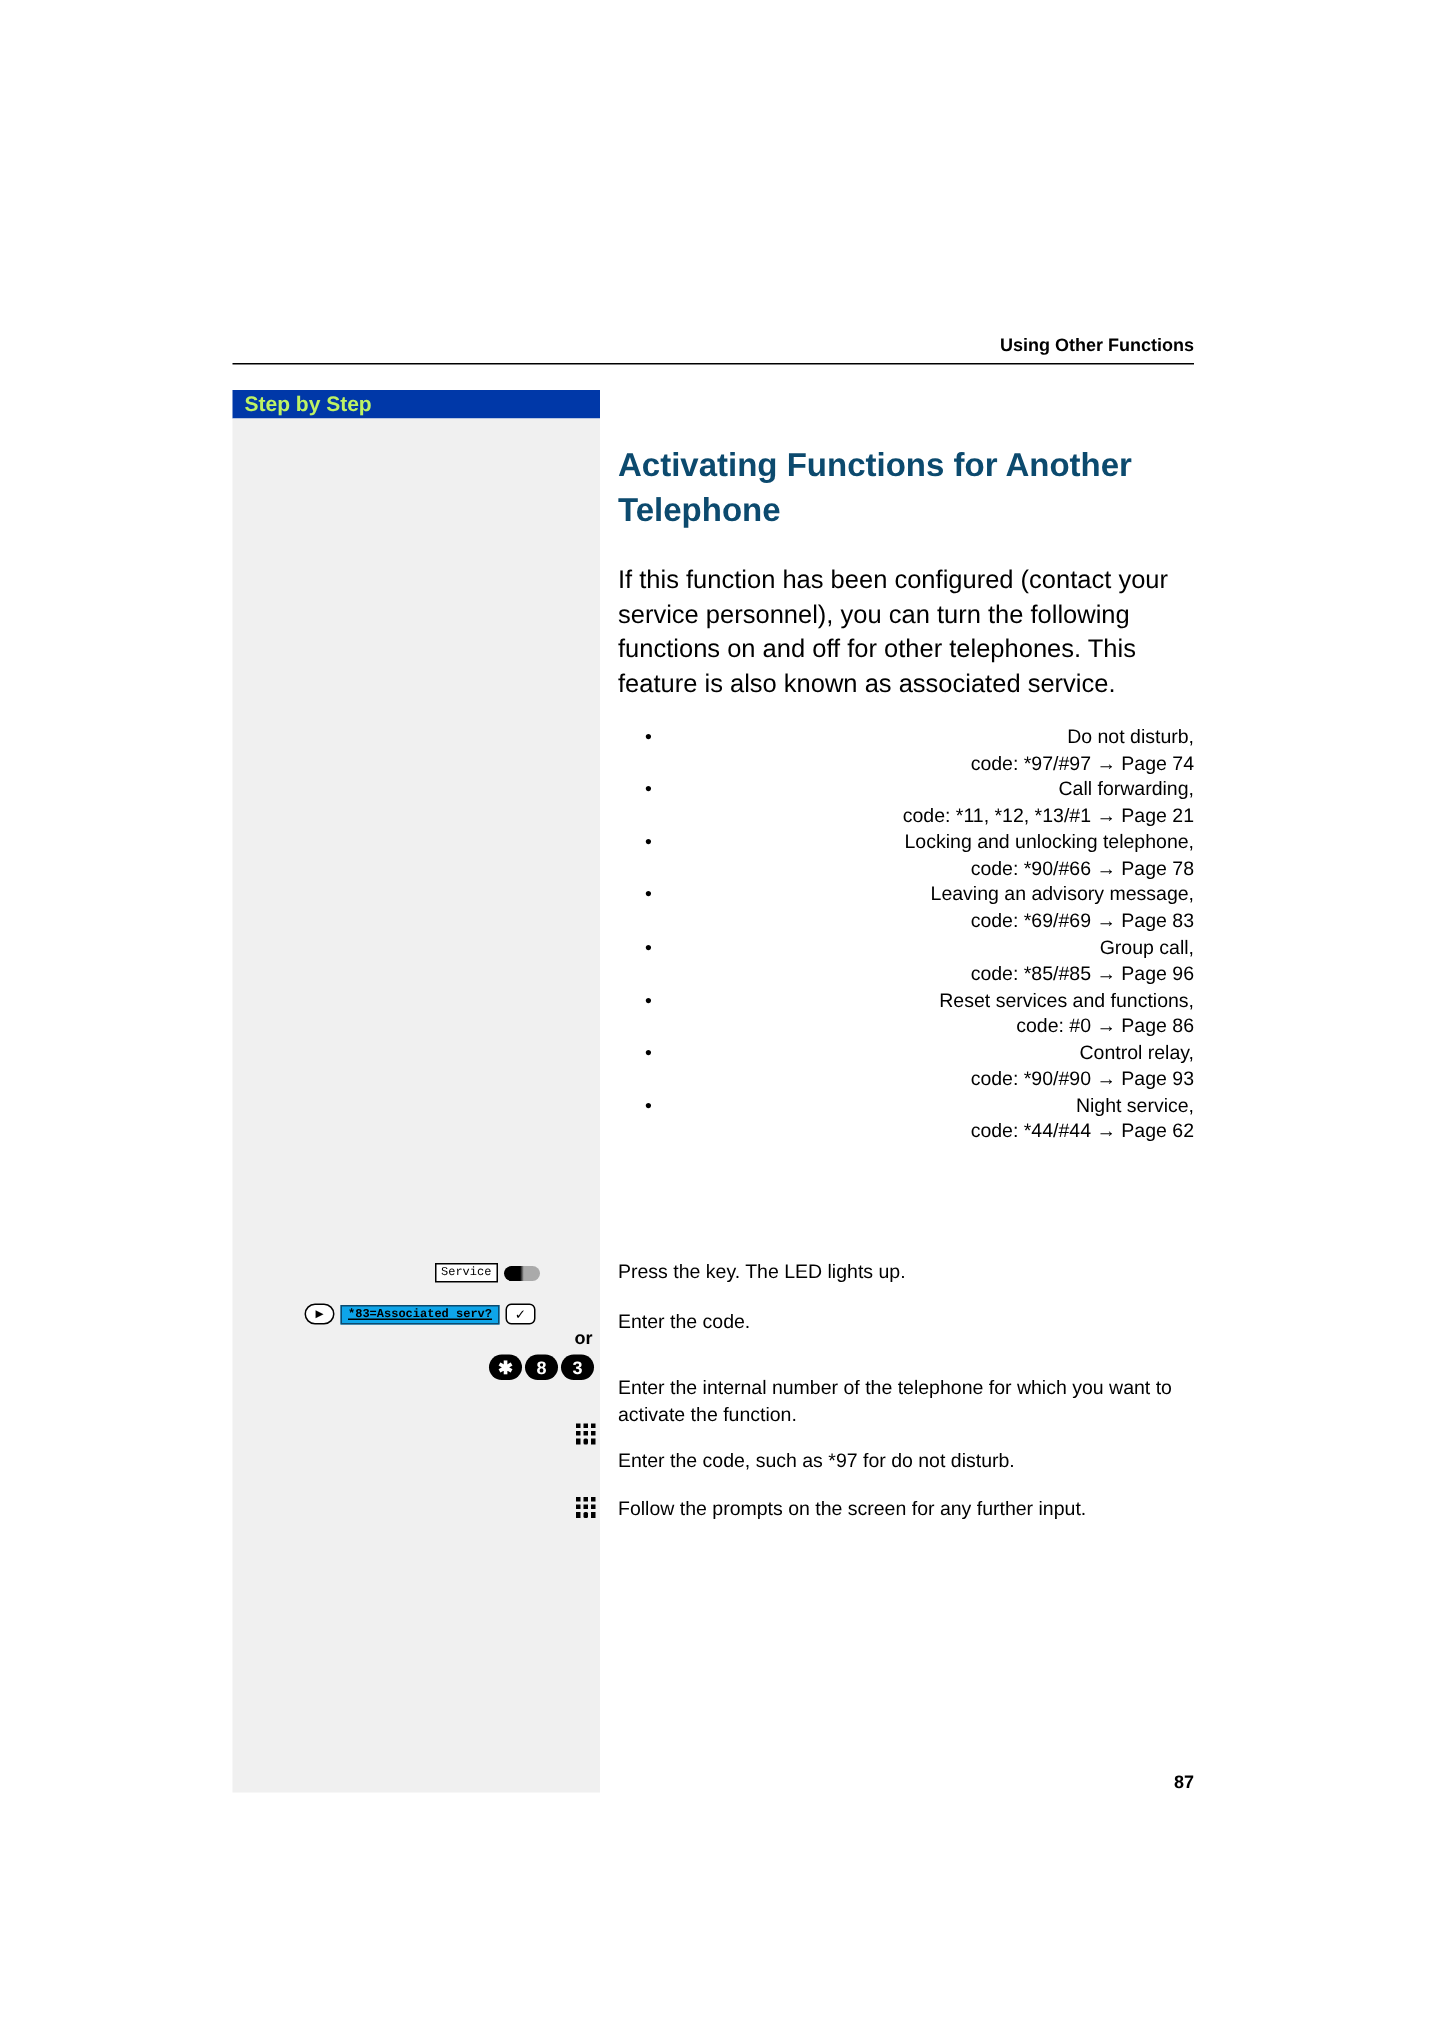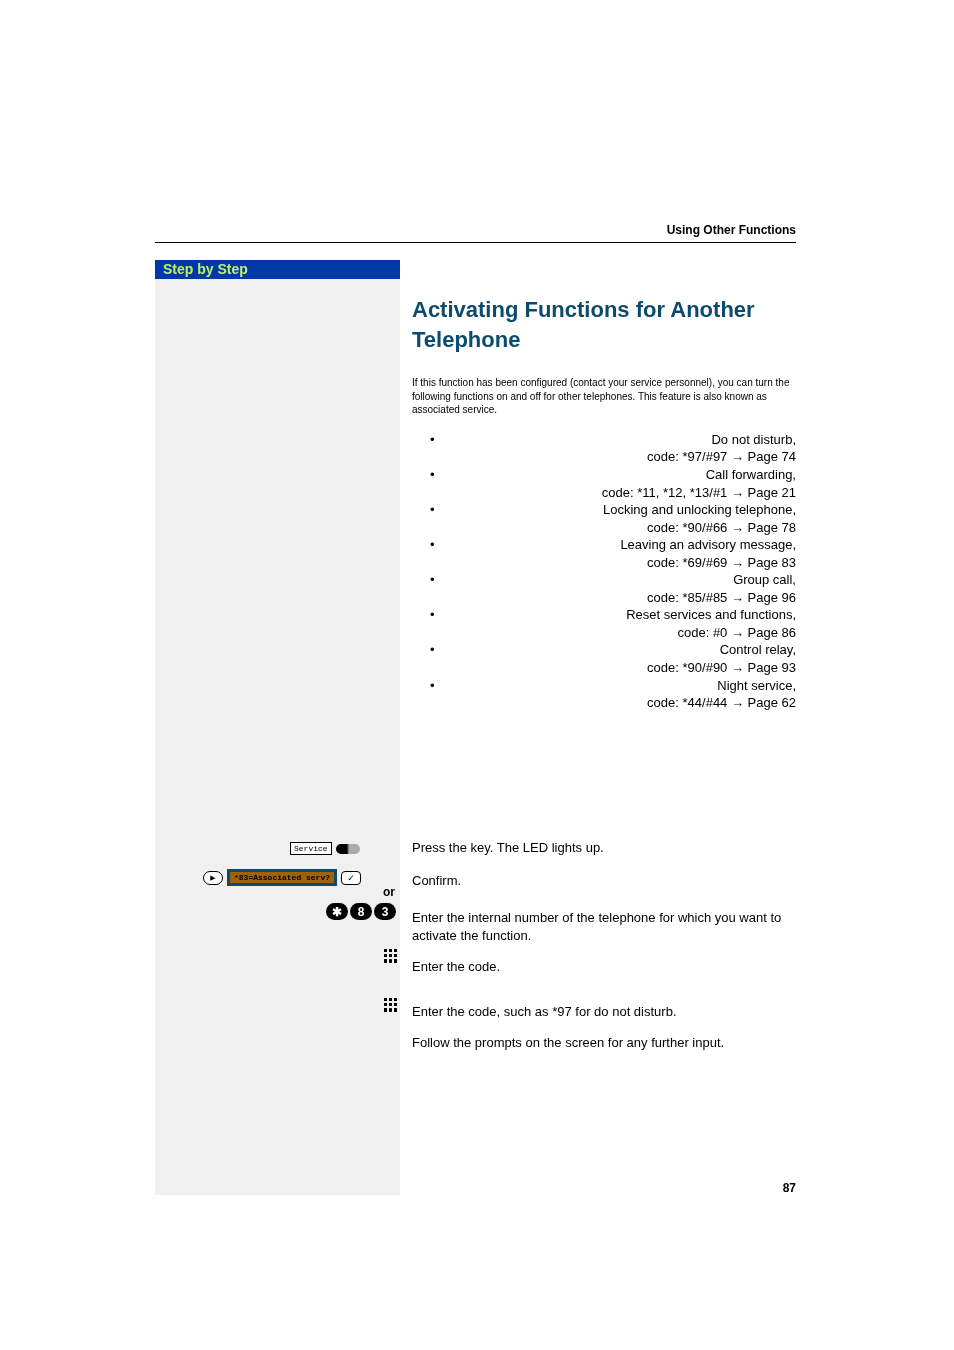--- a/index.html
+++ b/index.html
@@ -54,21 +54,21 @@
       width: 384px;
     }
     .h1 {
       color: #0c4a6e;
       font-size: 22px;
       font-weight: bold;
       line-height: 1.35;
       margin-bottom: 22px;
     }
     .para {
-      font-size: 10px;
+      font-size: 17px;
       line-height: 1.35;
       margin-bottom: 14px;
     }
     ul.features {
       list-style: none;
       margin: 0 0 8px 18px;
       padding: 0;
     }
     ul.features li {
       font-size: 13px;
@@ -97,22 +97,22 @@
       background: linear-gradient(to right, #000 45%, #aaa 55%);
       border-radius: 5px;
     }
     .assoc-row { position: absolute; top: 869px; left: 203px; display: flex; align-items: center; gap: 4px; }
     .play-btn {
       width: 20px; height: 14px; border: 1px solid #000; border-radius: 7px;
       display: flex; align-items: center; justify-content: center; background: #fff;
     }
     .play-btn::after { content: "▶"; font-size: 7px; }
     .assoc-label {
-      border: 3px solid #0c4a6e; font-size: 8px; font-family: "Courier New", monospace;
-      padding: 1px 4px; background: #a16207; font-weight: bold;
+      border: 1px solid #0c4a6e; font-size: 8px; font-family: "Courier New", monospace;
+      padding: 1px 4px; background: #0ea5e9; font-weight: bold; text-decoration: underline;
     }
     .check-btn {
       width: 20px; height: 14px; border: 1px solid #000; border-radius: 4px;
       display: flex; align-items: center; justify-content: center; background: #fff;
     }
     .check-btn::after { content: "✓"; font-size: 9px; }
     .or-label { position: absolute; top: 885px; left: 383px; font-size: 12px; font-weight: bold; }
     .code-keys { position: absolute; top: 903px; left: 326px; display: flex; gap: 2px; }
     .code-keys .key {
       width: 22px; height: 17px; background: #000; color: #fff; border-radius: 9px;
@@ -209,20 +209,19 @@
         <rect x="11" y="6" width="3" height="3"></rect>
         <rect x="1" y="11" width="3" height="4"></rect>
         <rect x="6" y="11" width="3" height="4" rx="1"></rect>
         <rect x="11" y="11" width="3" height="4"></rect>
       </g>
     </svg>
 </div>
 
 <div class="content-steps">
   <div class="line s1">Press the key. The LED lights up.</div>
-  <div class="line s2">Confirm.</div>
+  <div class="line s3">Enter the code.</div>
   <div class="line s4">Enter the internal number of the telephone for which you want to activate the function.</div>
-  <div class="line s3">Enter the code.</div>
   <div class="line s5">Enter the code, such as *97 for do not disturb.</div>
   <div class="line">Follow the prompts on the screen for any further input.</div>
 </div>
 
 <div class="page-num">87</div>
 
 </body></html>

